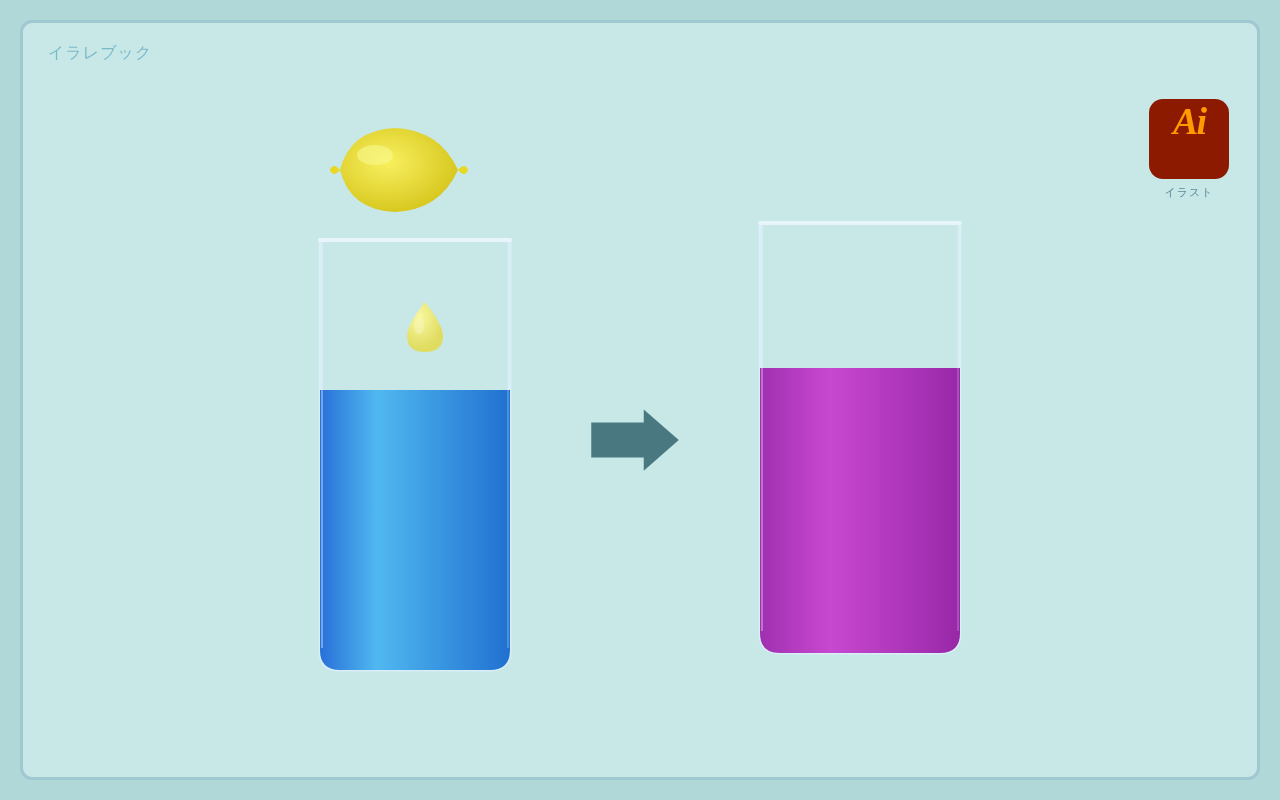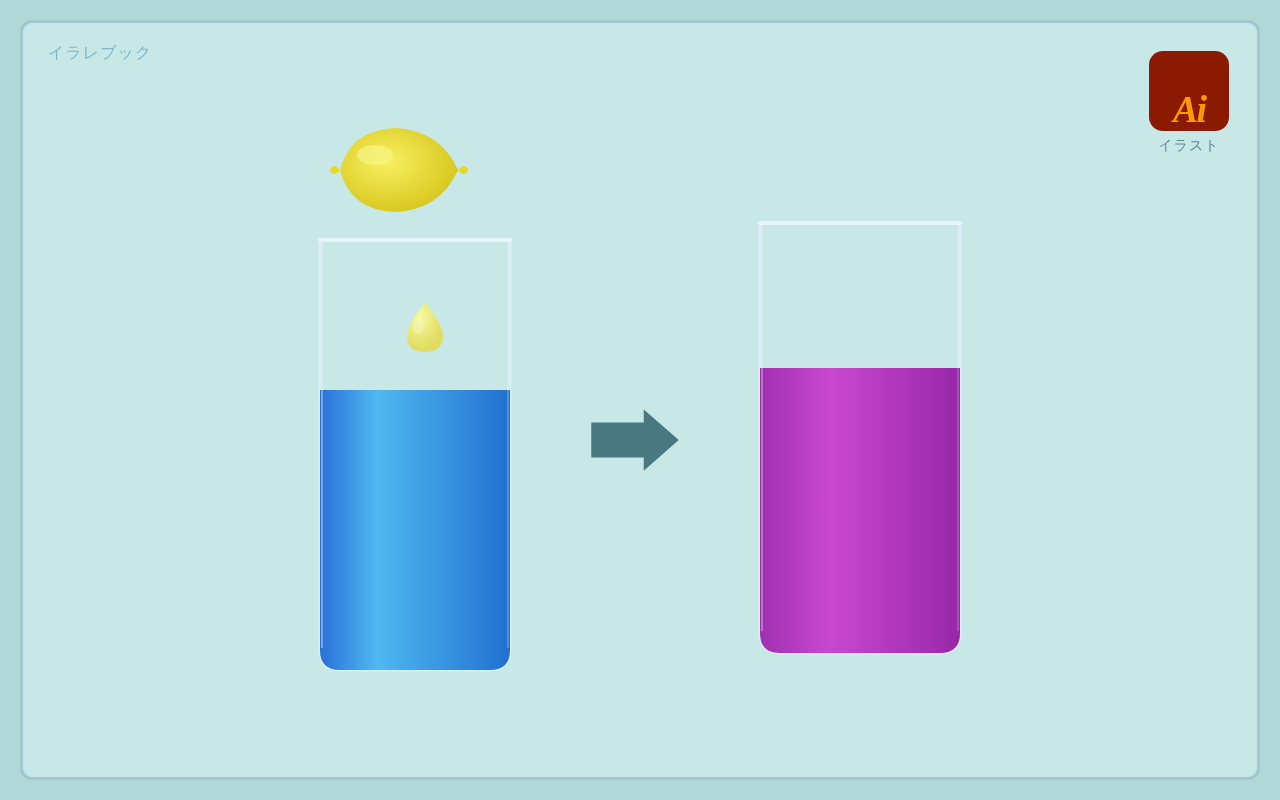--- a/index.html
+++ b/index.html
@@ -45,35 +45,36 @@
       align-items: center;
       gap: 6px;
     }
 
     .ai-icon {
       width: 80px;
       height: 80px;
       background: #8B1A00;
       border-radius: 14px;
       display: flex;
-      align-items: flex-end;
-      justify-content: center;
+      align-items: flex-start;
+      justify-content: center;
+      margin-top: 48px;
     }
 
     .ai-text-icon {
       font-size: 38px;
       font-weight: 900;
       color: #FF9A00;
       font-style: italic;
       font-family: 'Times New Roman', serif;
       letter-spacing: -2px;
     }
 
     .ai-label {
-      font-size: 14px;
+      font-size: 11px;
       color: #5a8a9a;
       letter-spacing: 1px;
     }
 
     
     .scene {
       position: absolute;
       top: 0; left: 0; right: 0; bottom: 0;
       display: flex;
       align-items: center;

